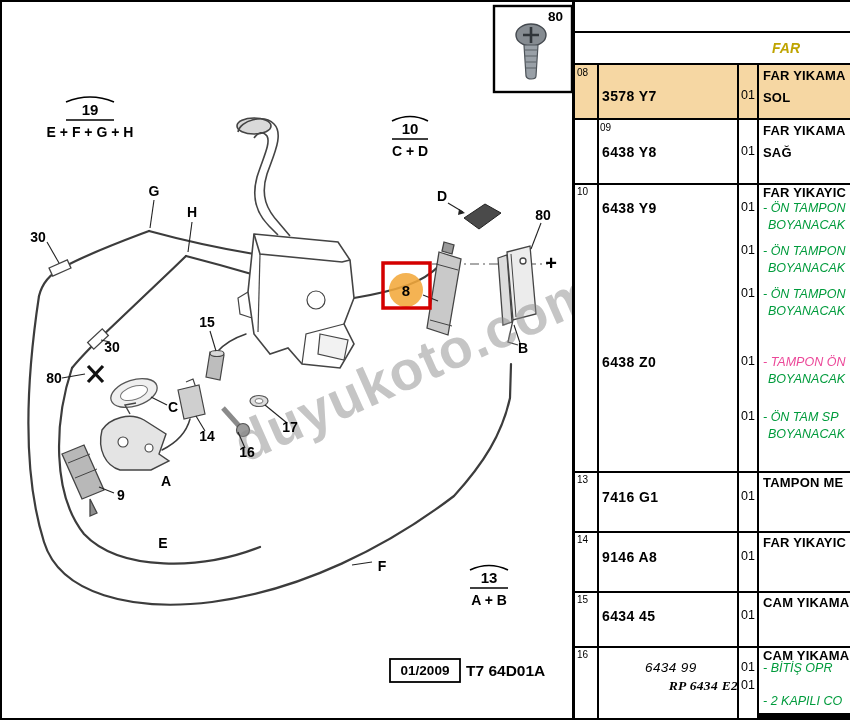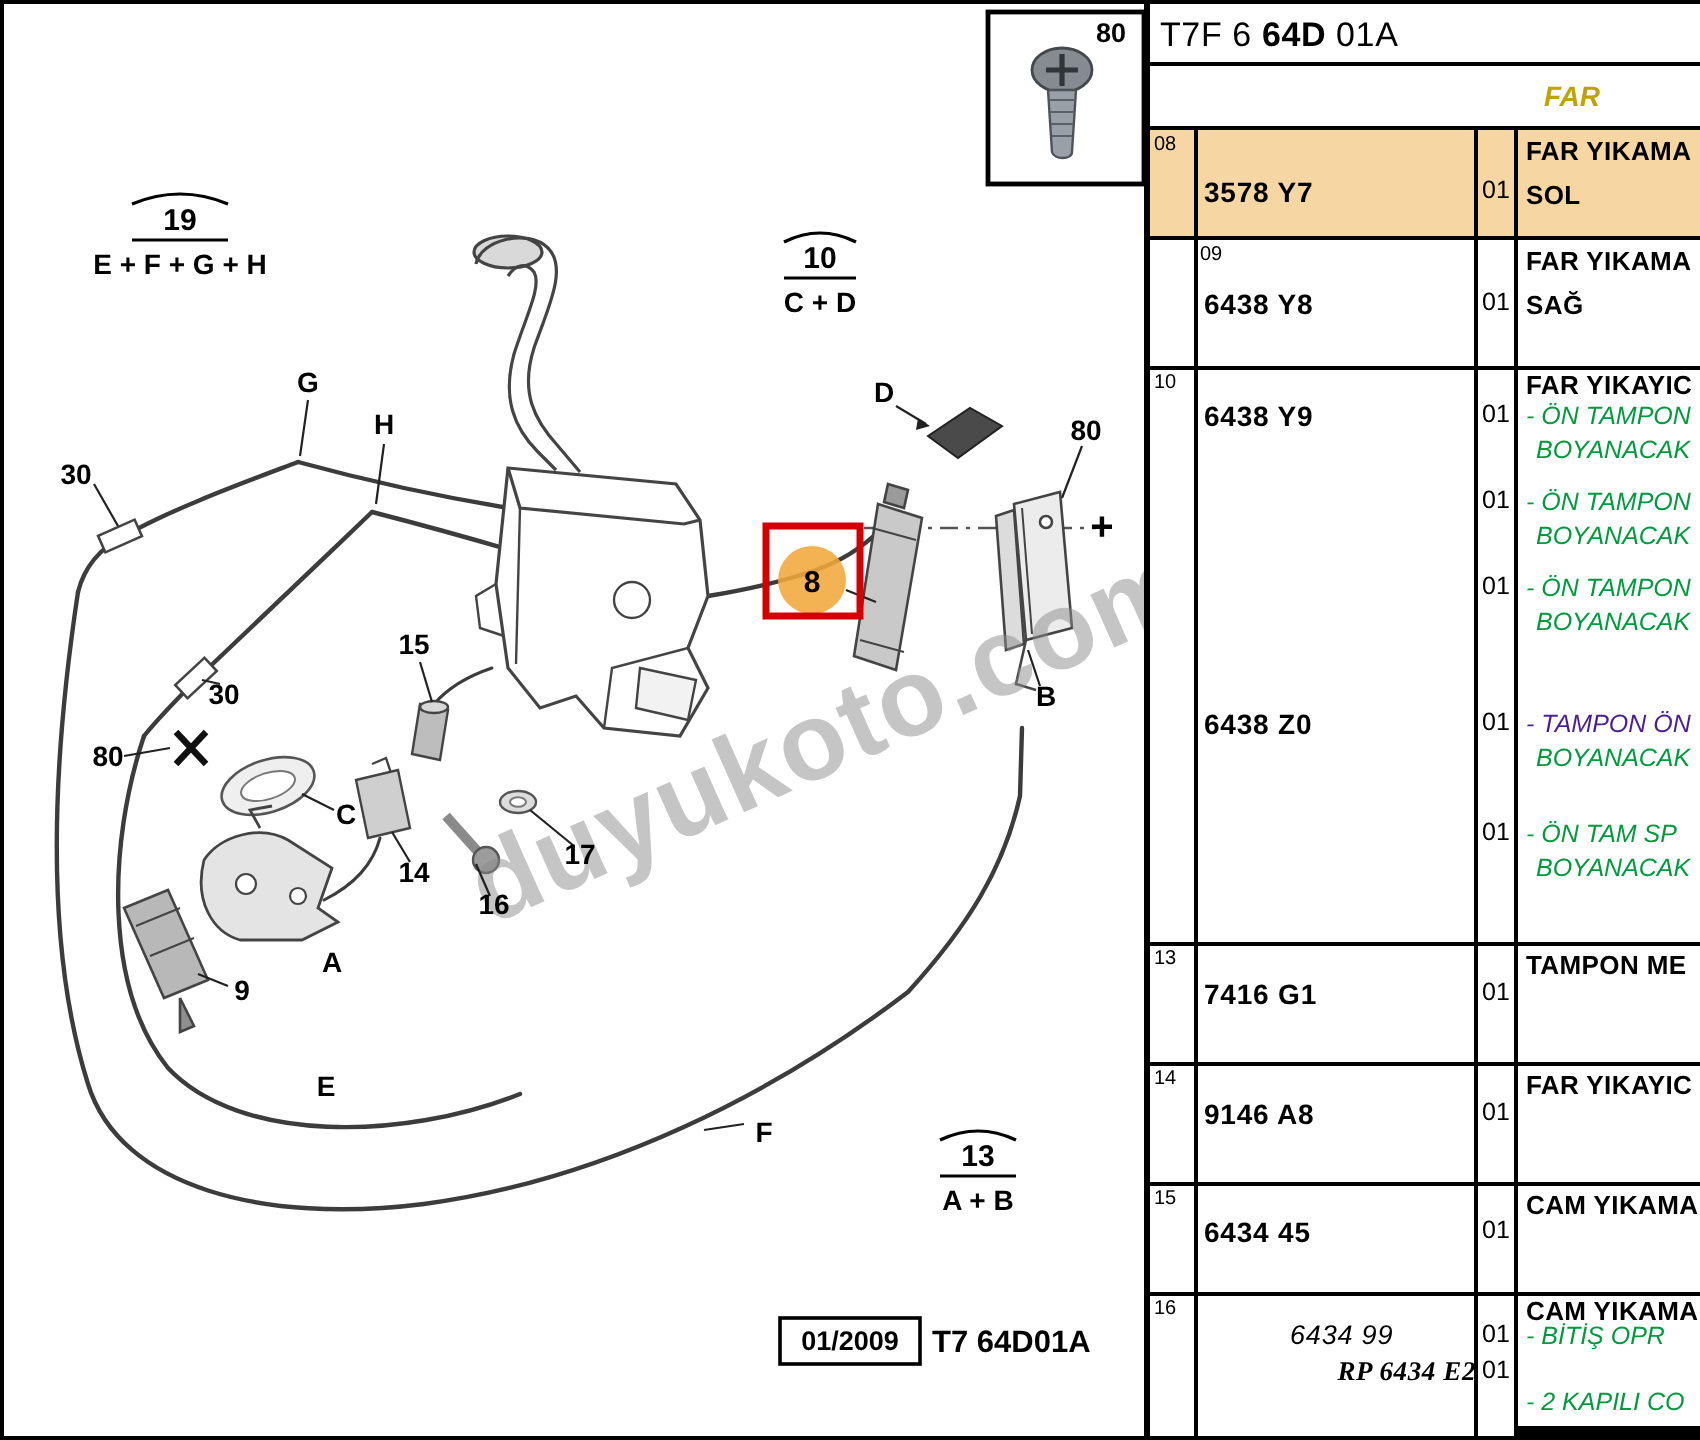--- a/index.html
+++ b/index.html
@@ -9,21 +9,21 @@
   .abs{position:absolute;white-space:nowrap;line-height:1.25;}
   .ln{position:absolute;background:#000;}
   .row{position:absolute;left:573px;width:277px;}
   .t-num{font-size:10px;}
   .t-code{font-size:14px;font-weight:bold;letter-spacing:.4px;}
   .t-code-i{font-size:13.5px;font-style:italic;letter-spacing:.4px;}
   .t-code-bi{font-size:13.5px;font-weight:bold;font-style:italic;letter-spacing:.3px;}
   .t-qty{font-size:12.5px;}
   .t-desc{font-size:13px;font-weight:bold;letter-spacing:.2px;}
   .t-green{font-size:12.5px;font-style:italic;color:#009b3c;}
-  .t-red{font-size:12.5px;font-style:italic;color:#4c1d95;}
+  .t-red{font-size:12.5px;font-style:italic;color:#ec4899;}
   .title{font-size:17px;letter-spacing:.3px;}
   .far{font-size:14px;font-weight:bold;font-style:italic;color:#bfa400;}
   svg text{font-family:"Liberation Sans",sans-serif;}
 </style>
 </head>
 <body>
 
 <div class="root">
 
   <svg viewBox="0 0 572 720" width="572" height="720" style="position:absolute;left:0;top:0;">
@@ -198,23 +198,20 @@
       </g>
     </g>
 
     <g>
       <rect x="388" y="657" width="70" height="23" fill="#fff" stroke="#000" stroke-width="1.8"></rect>
       <text x="423" y="673" text-anchor="middle" font-size="13.5" font-weight="bold">01/2009</text>
       <text x="464" y="674" font-size="15.5" font-weight="bold">T7 64D01A</text>
     </g>
   </svg>
 
-  <div class="abs title" style="left:578px;top:5px;">
-    <span>T7F 6 </span><b>64D</b><span> 01A</span>
-  </div>
 
   <div class="abs far" style="left:770px;top:38px;width:72px;text-align:left;">FAR</div>
 
   <div class="row" style="top:62px;height:54px;background:#f6d7a3;">
     <div class="abs t-num" style="left:2px;top:3px;">08</div>
     <div class="abs t-code" style="left:27px;top:24px;">3578 Y7</div>
     <div class="abs t-qty" style="left:166px;top:24px;">01</div>
     <div class="abs t-desc" style="left:188px;top:4px;">FAR YIKAMA</div>
     <div class="abs t-desc" style="left:188px;top:26px;">SOL</div>
   </div>

